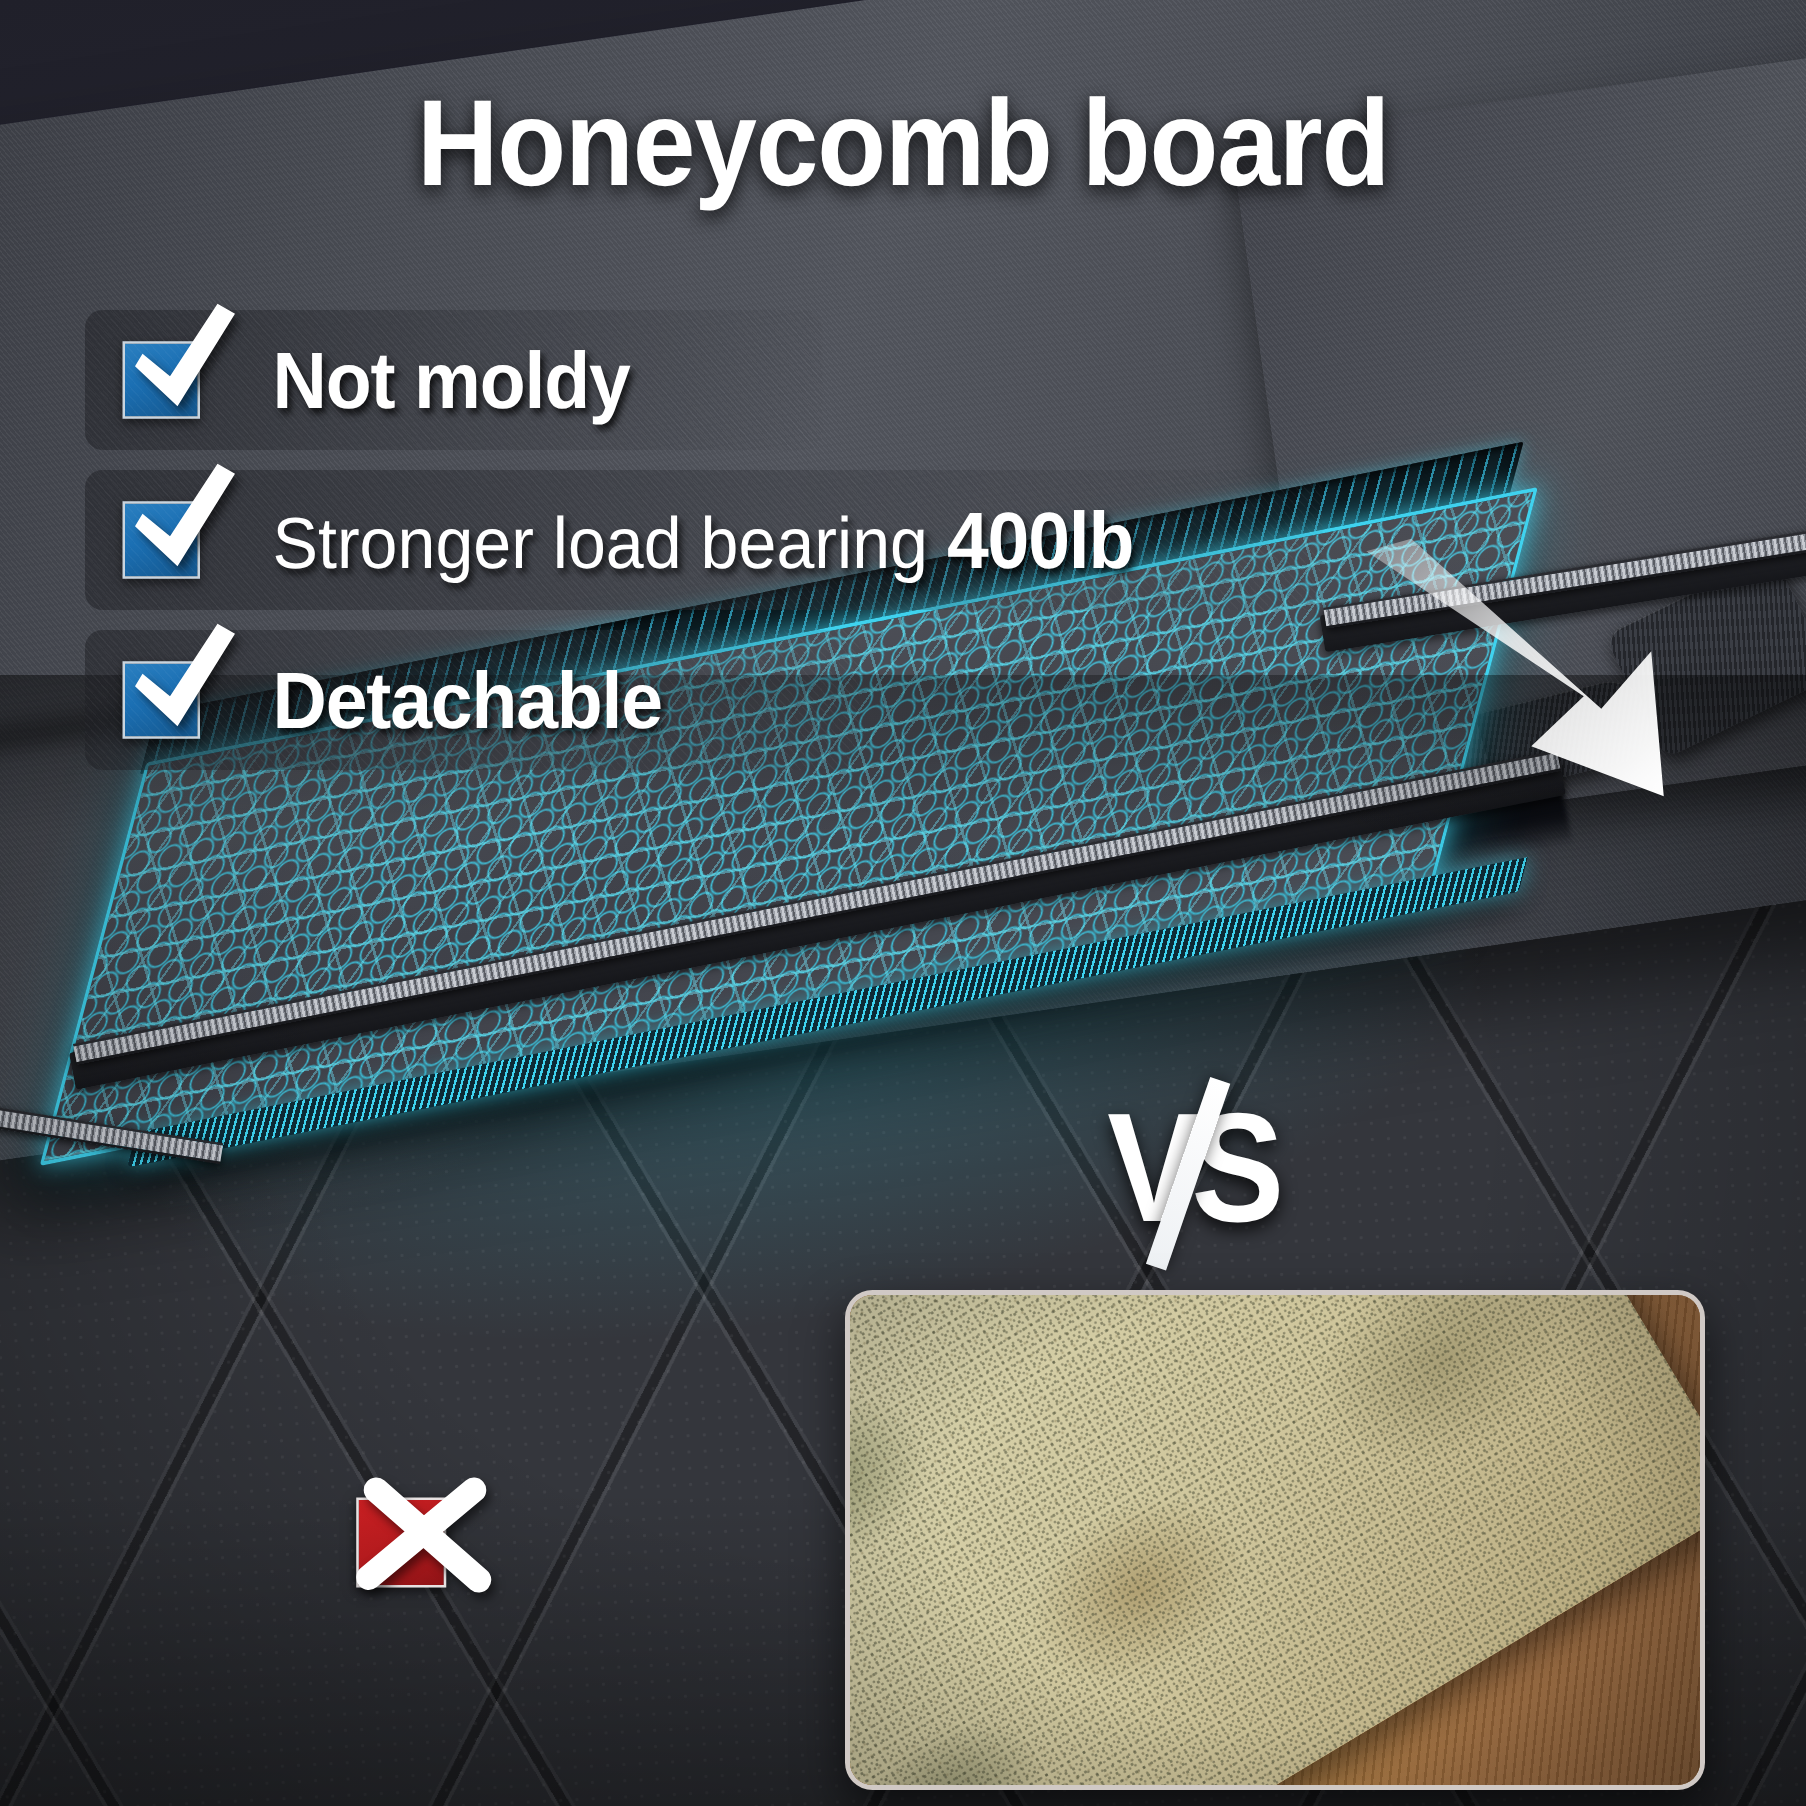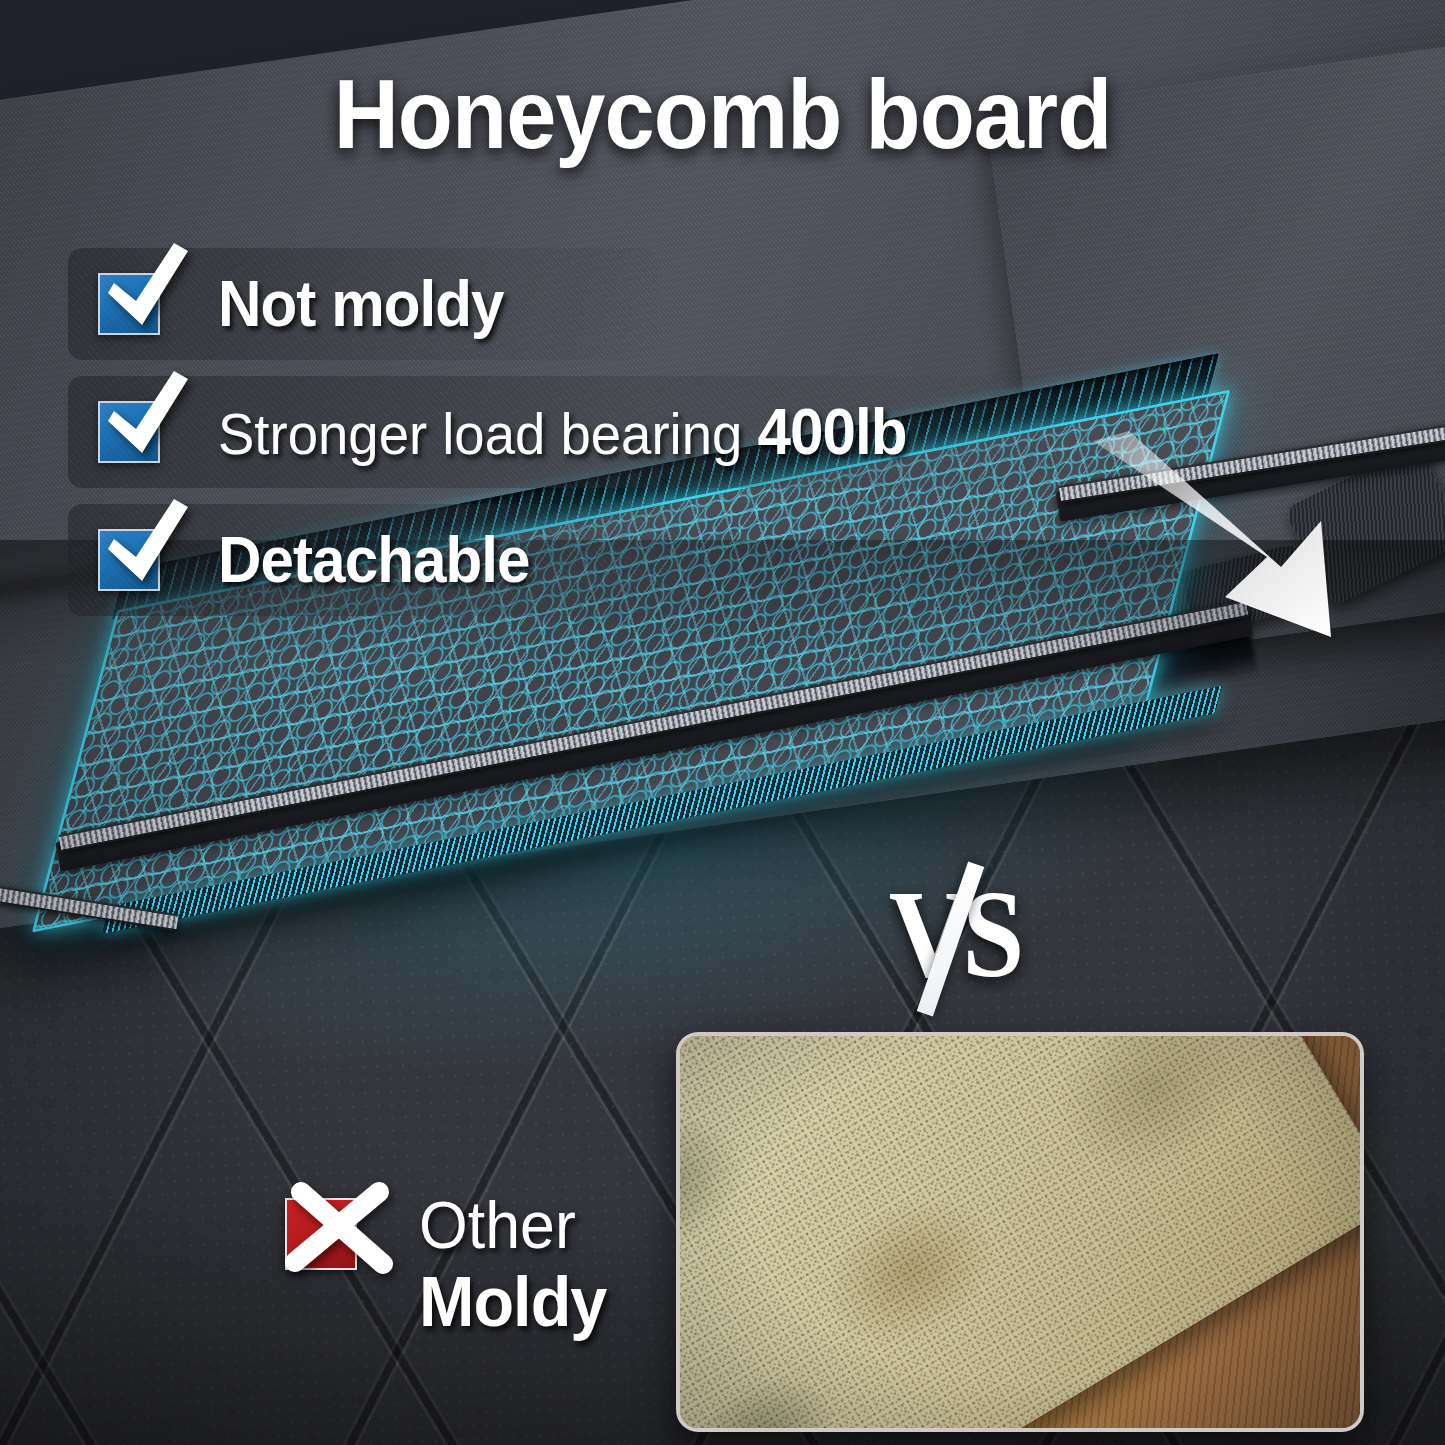--- a/index.html
+++ b/index.html
@@ -270,21 +270,21 @@
   }
   .fl-bold{ font-weight:bold; letter-spacing:-1px; }
   .fl-reg { font-weight:normal; font-size:58px; }
   .fl-reg .strong{ font-weight:bold; font-size:64px; letter-spacing:-1px; }
 
   
   .arrow{ position:absolute; left:1085px; top:425px; width:320px; height:235px; }
 
   
   .vs{
-    position:absolute; left:868px; top:872px; width:170px; height:132px;font-family:Liberation Serif, serif;
+    position:absolute; left:868px; top:872px; width:170px; height:132px;
   }
   .vs-text{
     position:absolute; left:0; top:0; width:170px; height:132px;
     font-size:124px; font-weight:bold; color:#fff; line-height:126px;
     letter-spacing:-8px; text-align:center;
     text-shadow:0 5px 14px rgba(0,0,0,.8);
     transform:scaleX(.9);
   }
   .vs-slash{
     position:absolute; left:74px; top:-12px; width:17px; height:158px;
@@ -447,24 +447,20 @@
 
   <div class="other">
     <div class="xbox">
       <svg class="xmark" viewBox="0 0 118 118">
         <g stroke="#ffffff" stroke-width="20" stroke-linecap="round">
           <line x1="16" y1="92" x2="100" y2="22"></line>
           <line x1="22" y1="22" x2="104" y2="94"></line>
         </g>
       </svg>
     </div>
-    <div class="other-text">
-      <div class="other-1">Other</div>
-      <div class="other-2">Moldy</div>
-    </div>
   </div>
 
   <div class="photo">
     <div class="photo-wood"></div>
     <div class="slab-edge"></div>
     <div class="slab"></div>
     <div class="photo-vig"></div>
   </div>
 
 </div>

